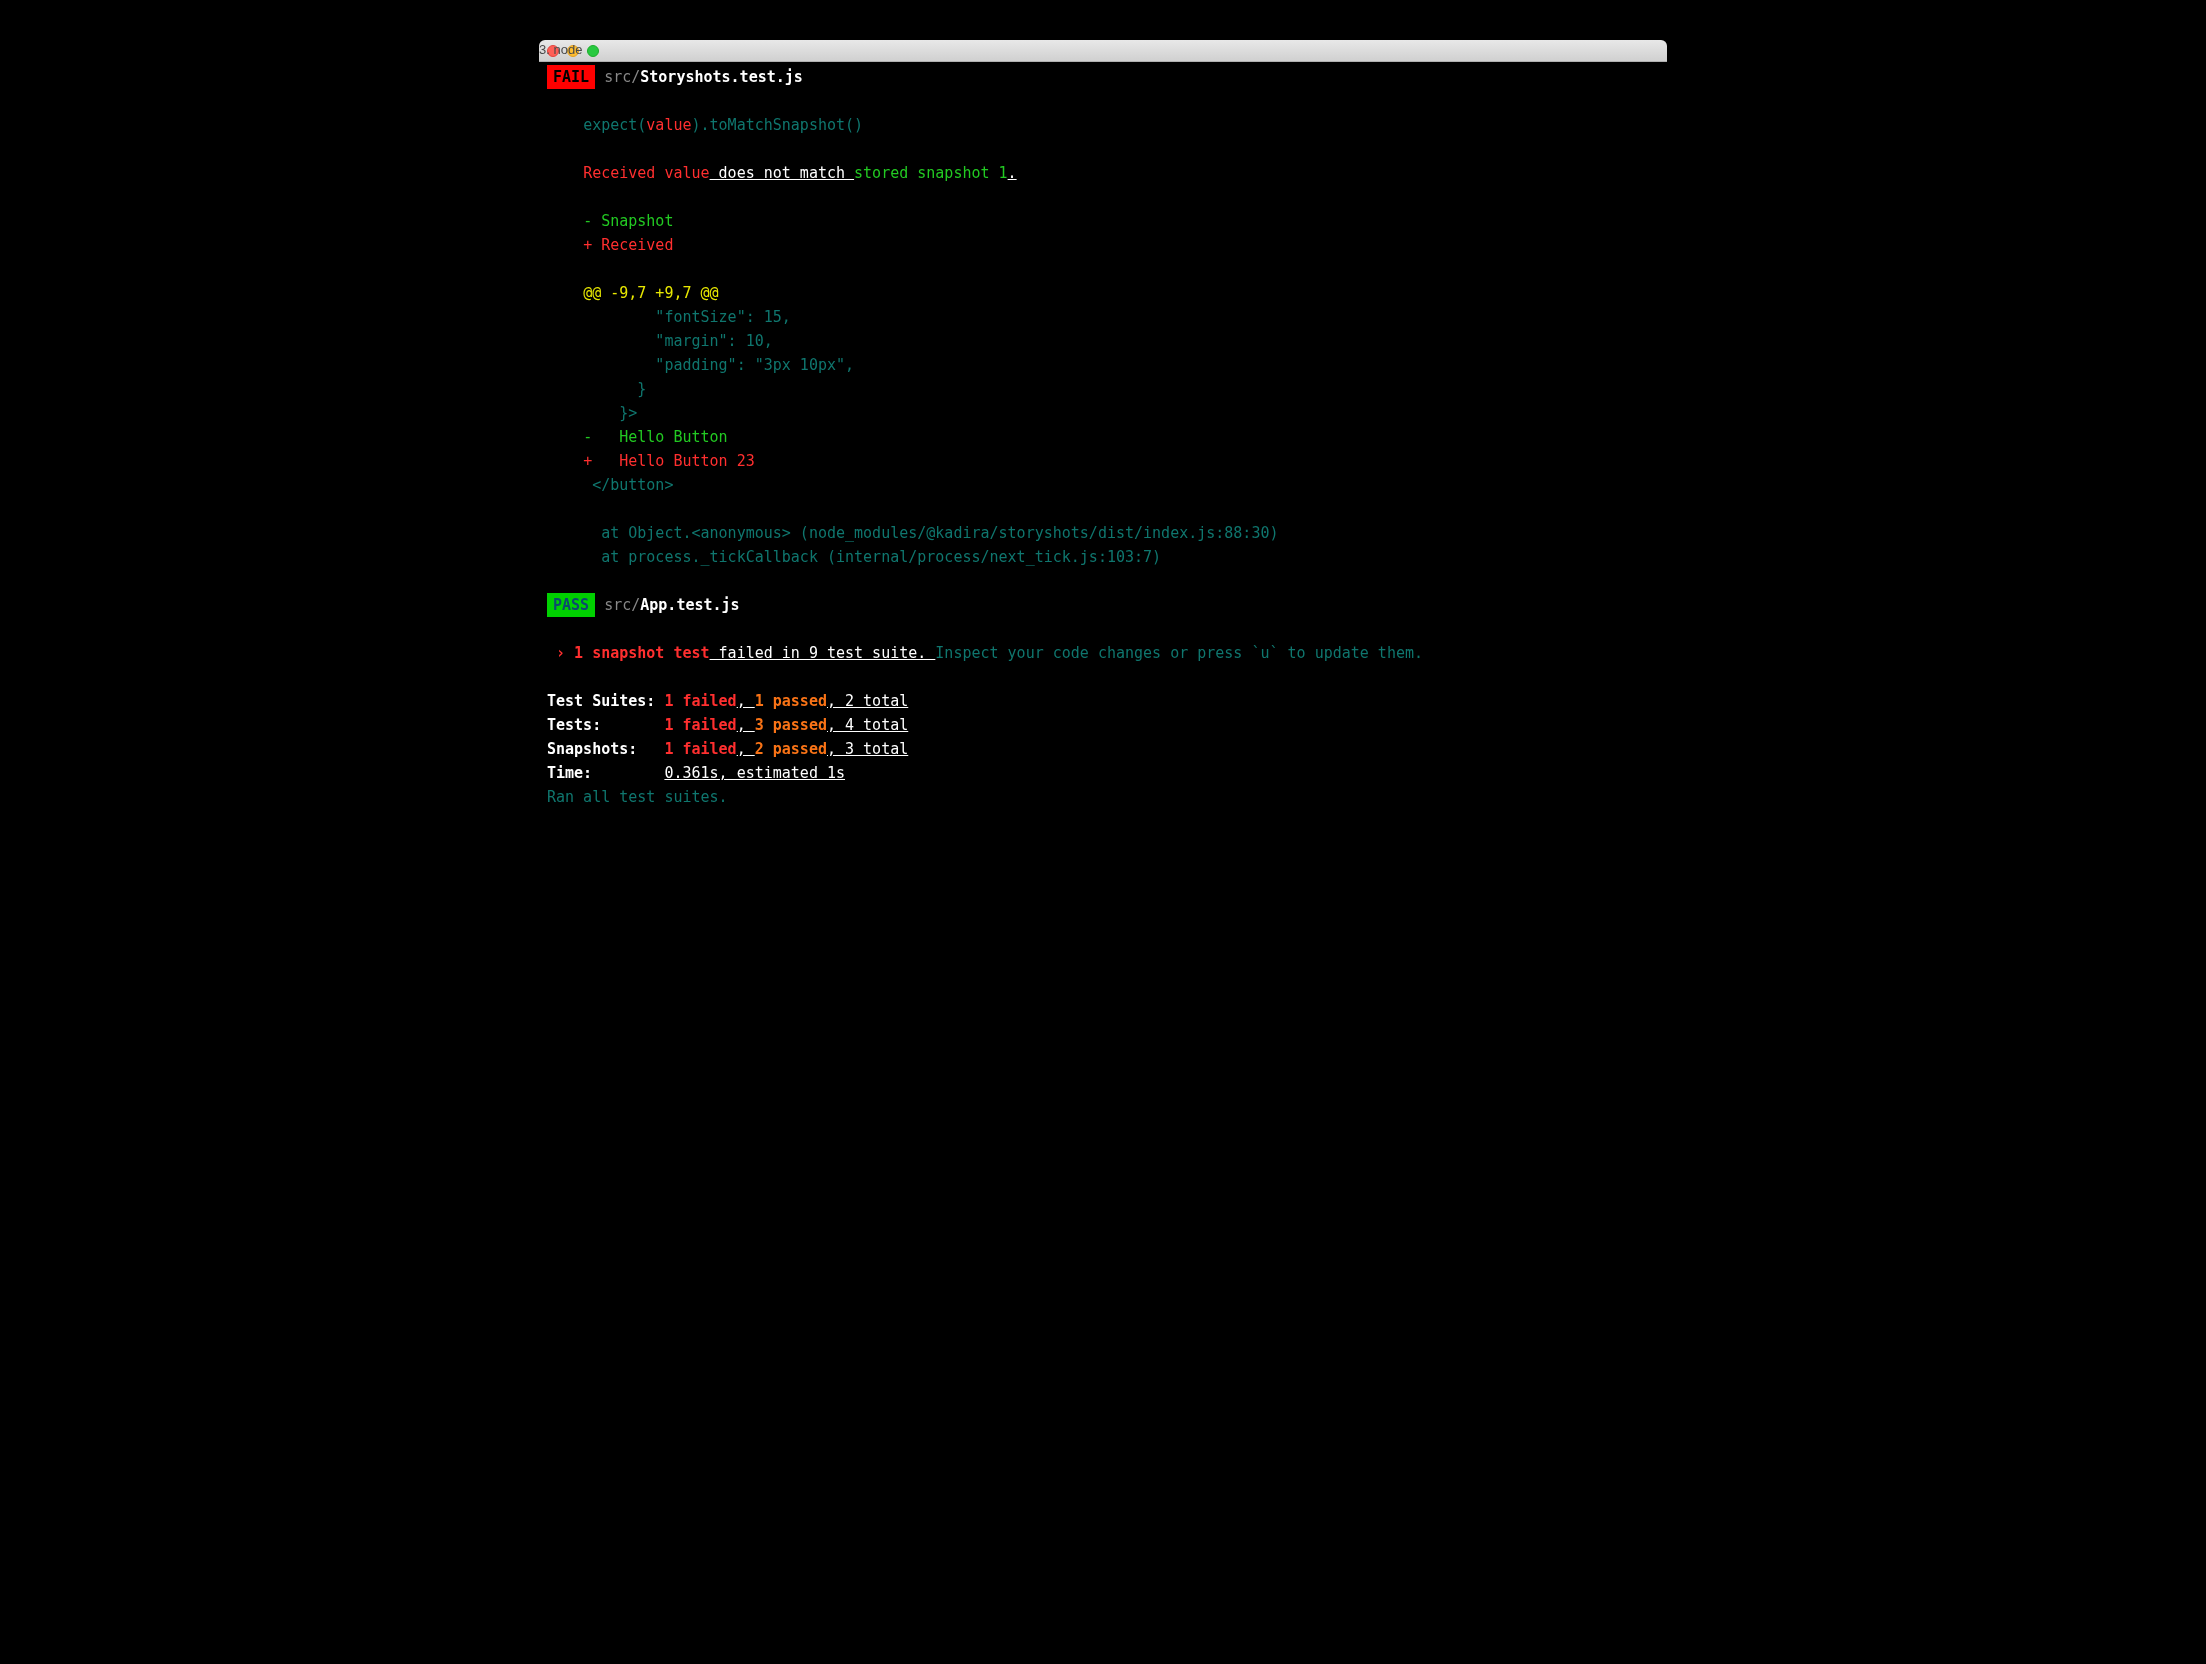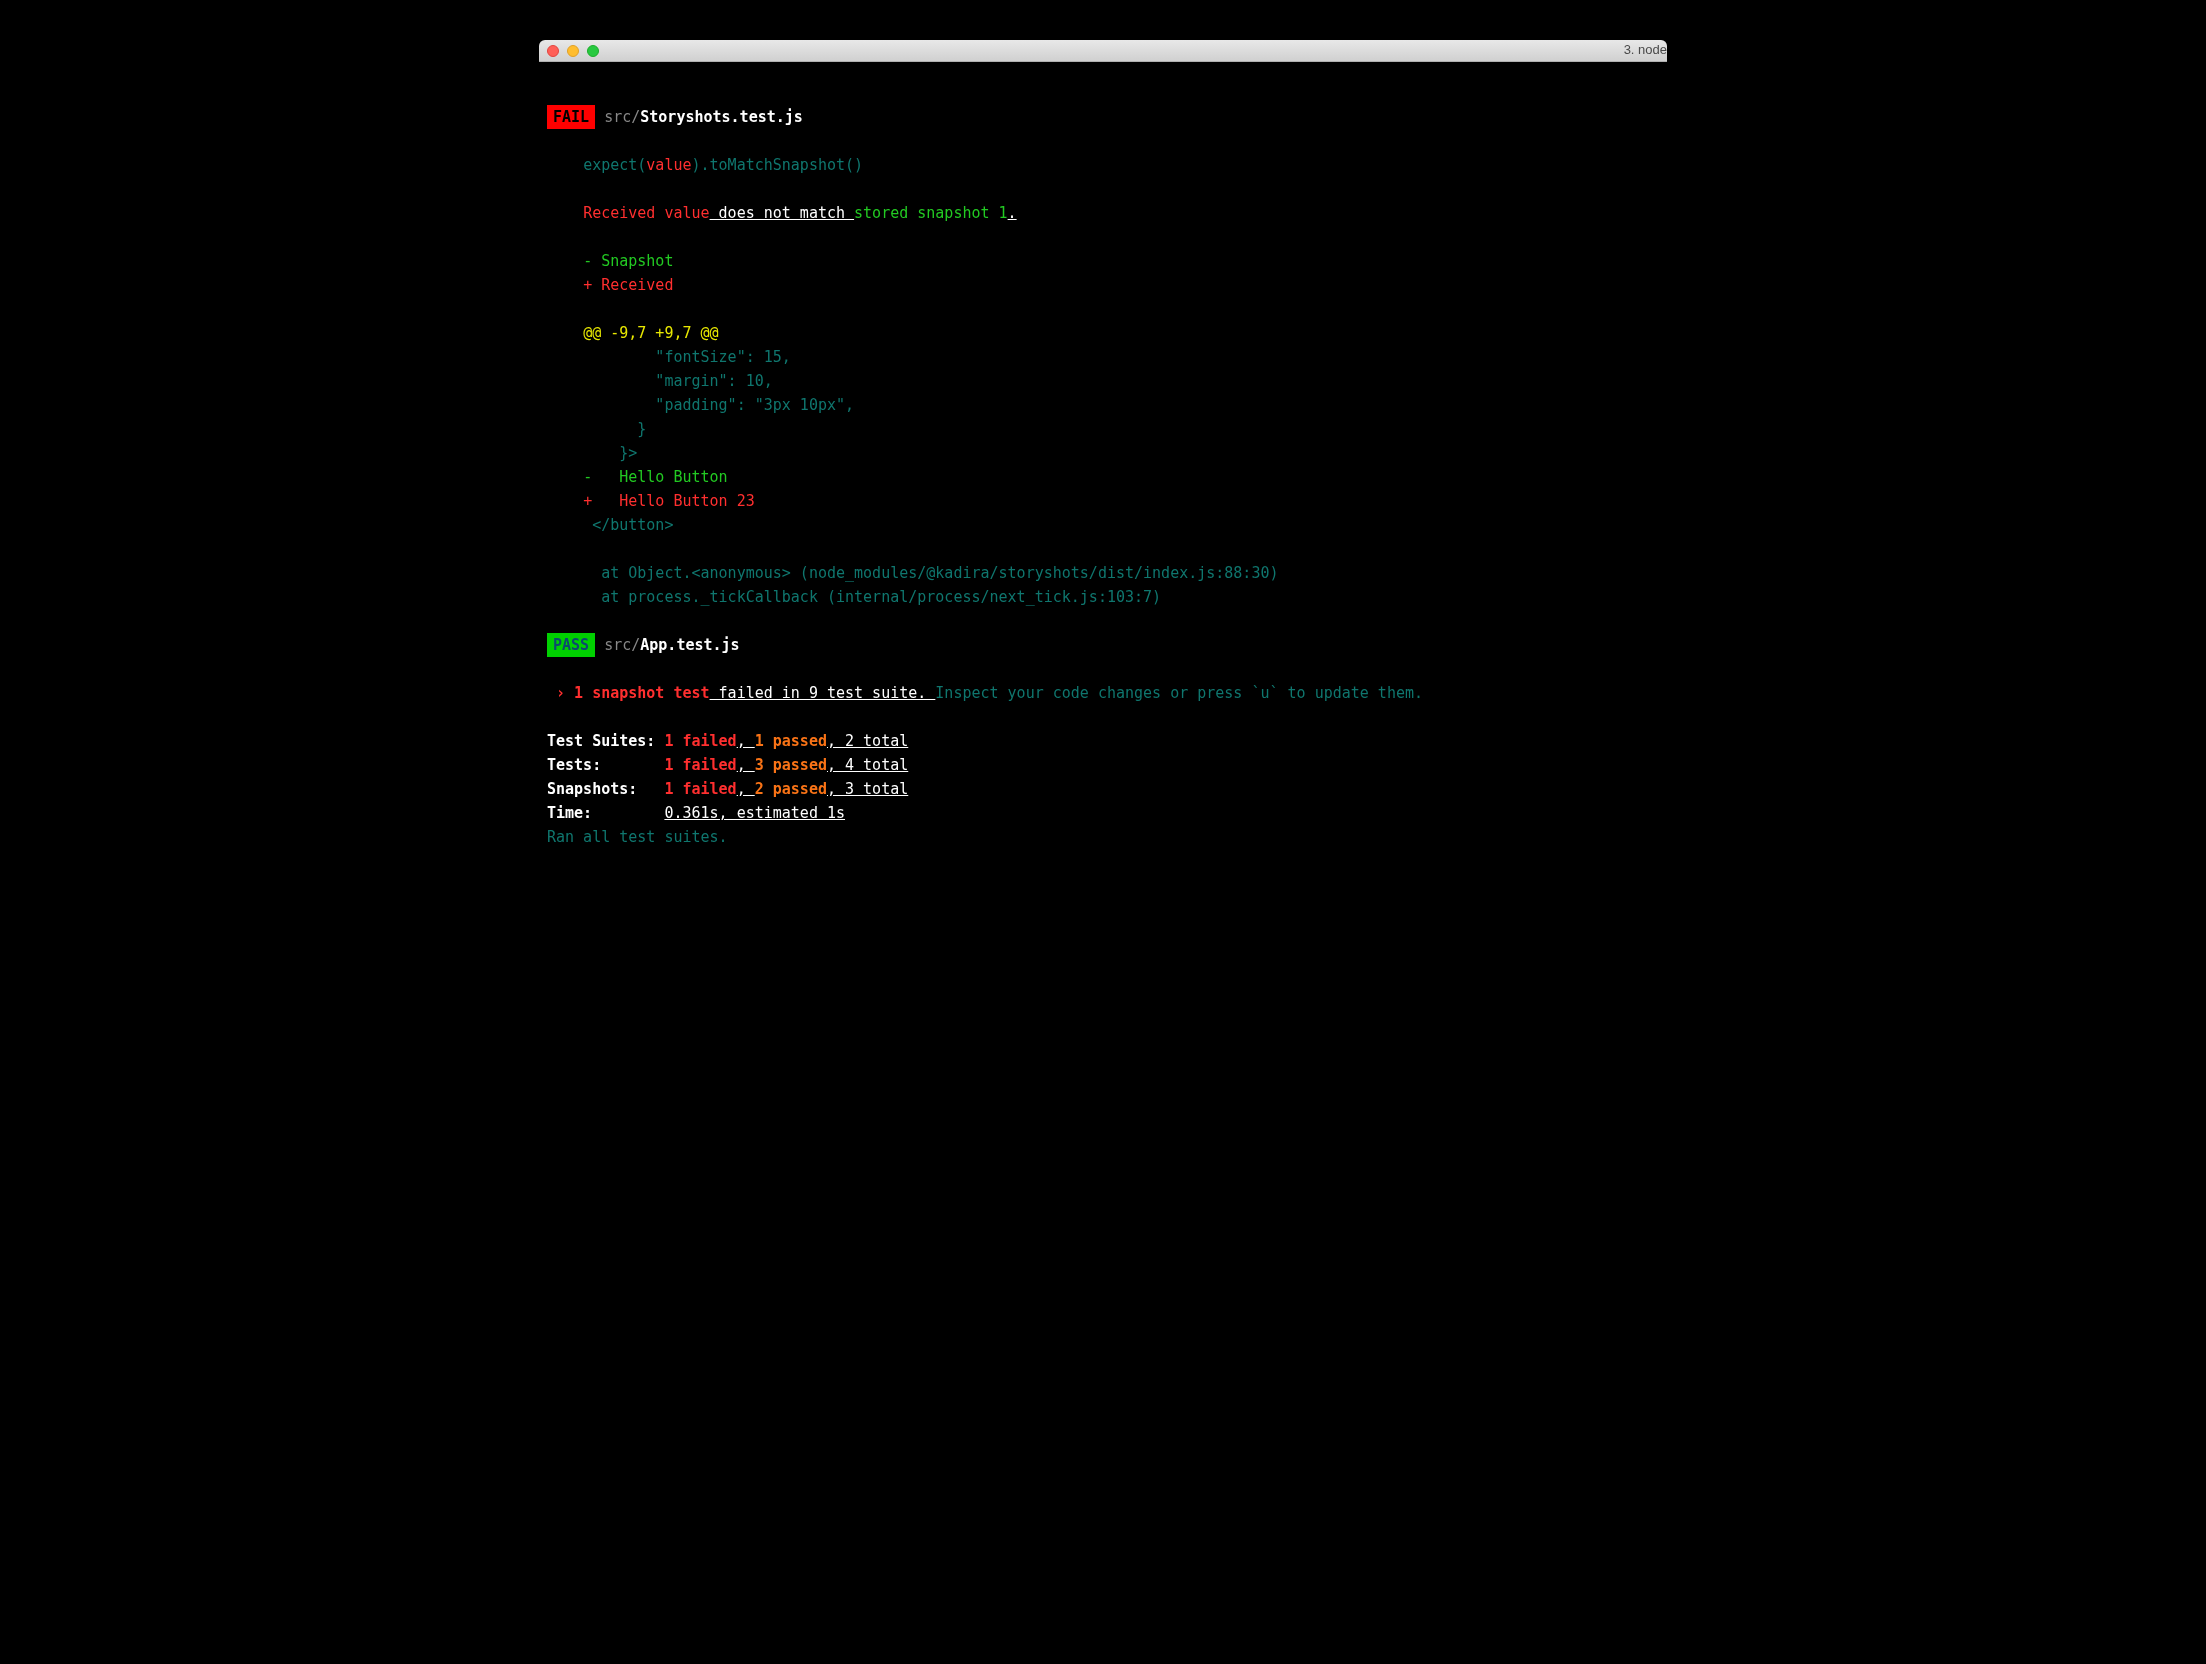--- a/index.html
+++ b/index.html
@@ -32,29 +32,28 @@
       display: flex;
       gap: 8px;
     }
     .dot {
       width: 12px; height: 12px; border-radius: 50%;
     }
     .dot.red { background:#ff5f57; border:1px solid #e1453f;}
     .dot.yellow { background:#ffbd2e; border:1px solid #e0a028;}
     .dot.green { background:#28c940; border:1px solid #1dad2b;}
     .titlebar-title {
-      position: absolute; left:0; right:0; text-align:right;
+      position: absolute; left:0; right:0; text-align:left;
       color:#4a4a4a; font-size: 13px; font-family: -apple-system, sans-serif;
     }
     .terminal {
       padding: 3px 8px 40px 8px;
       white-space: pre;
       color: #fff;
       background:#000;
-      margin-top:40px;
     }
     .badge {
       display: inline-block;
       padding: 0 6px;
       font-weight: bold;
     }
     .badge-fail { background:#ff0000; color:#000; }
     .badge-pass { background:#00d000; color:#0c4a6e; }
     .white { color:#fff;text-decoration:underline; }
     .dim { color:#0f766e; }

